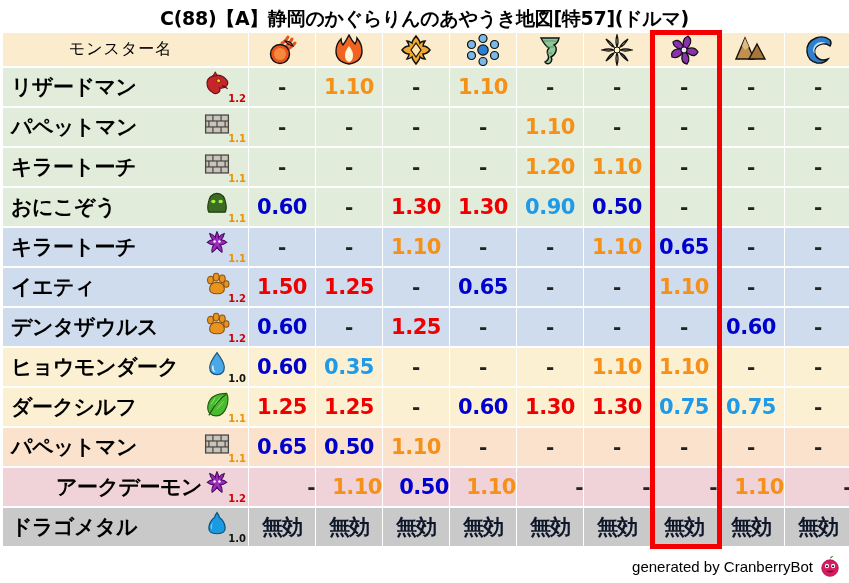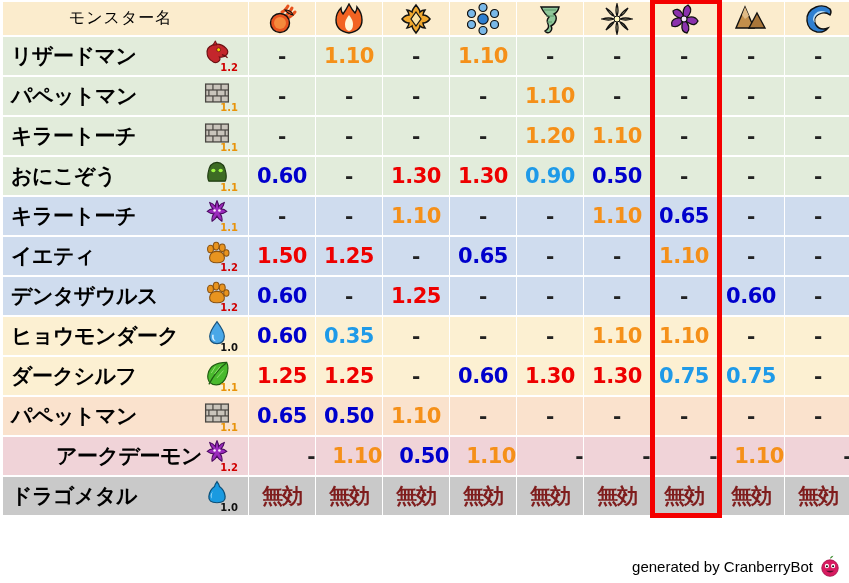--- a/index.html
+++ b/index.html
@@ -88,42 +88,42 @@
     width:46px;
     height:34px;
   }
   .mtype .ti{
     position:absolute;left:2px;top:1px;
     width:26px;height:26px;line-height:0;
   }
   .mtype .ti svg{display:block;width:26px;height:26px;}
   .mult{
     position:absolute;
-    right:10px;bottom:0px;
+    right:2px;bottom:0px;
     font-size:10px;
     font-weight:bold;
     line-height:10px;
   }
   .mult.m-red{color:#d00000;}
   .mult.m-org{color:#e8930a;}
   .mult.m-blk{color:#111111;}
 
   td.val{
     text-align:center;
     vertical-align:middle;
     font-size:21px;
     font-weight:bold;
     letter-spacing:-0.5px;
   }
   .v-red{color:#ee0000;}
   .v-org{color:#f59019;}
   .v-blue{color:#0000cc;}
   .v-lblue{color:#1e9ae8;}
   .v-dash{color:#222222;font-size:20px;}
-  .v-mukou{color:#7f1d1d;font-size:21px;letter-spacing:-1px;}
+  .v-mukou{color:#0f172a;font-size:21px;letter-spacing:-1px;}
 
   
   .bg-green  td{background:#e2ecdb;}
   .bg-blue   td{background:#cfdcee;}
   .bg-cream  td{background:#fcf0d2;}
   .bg-peach  td{background:#fae2cd;}
   .bg-pink   td{background:#f0d3d8;text-align:right;}
   .bg-gray   td{background:#c9c9c9;}
 
   
@@ -146,20 +146,21 @@
     margin-left:48px;
   }
   .berry{width:22px;height:22px;line-height:0;}
   .berry svg{display:block;width:22px;height:22px;}
 </style>
 </head>
 <body>
 
 <div id="app">
 
+  <div class="title">C(88)【A】静岡のかぐらりんのあやうき地図[特57](ドルマ)</div>
 
   <div class="tbl-wrap">
     <table>
       <colgroup id="colgrp">
           <col class="c-name">
           <col class="c-el">
           <col class="c-el">
           <col class="c-el">
           <col class="c-el">
           <col class="c-el">

